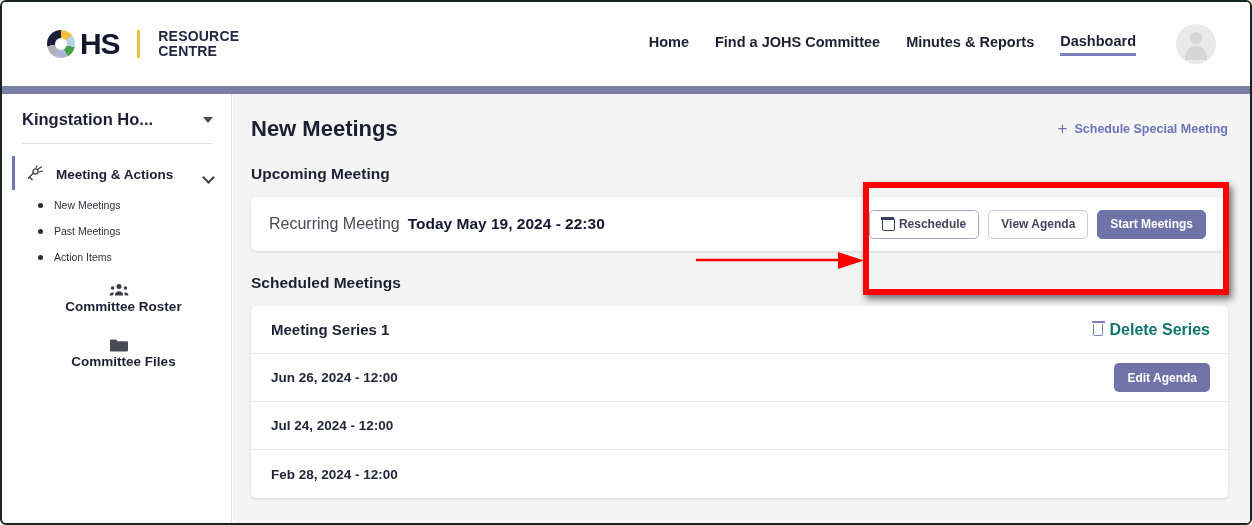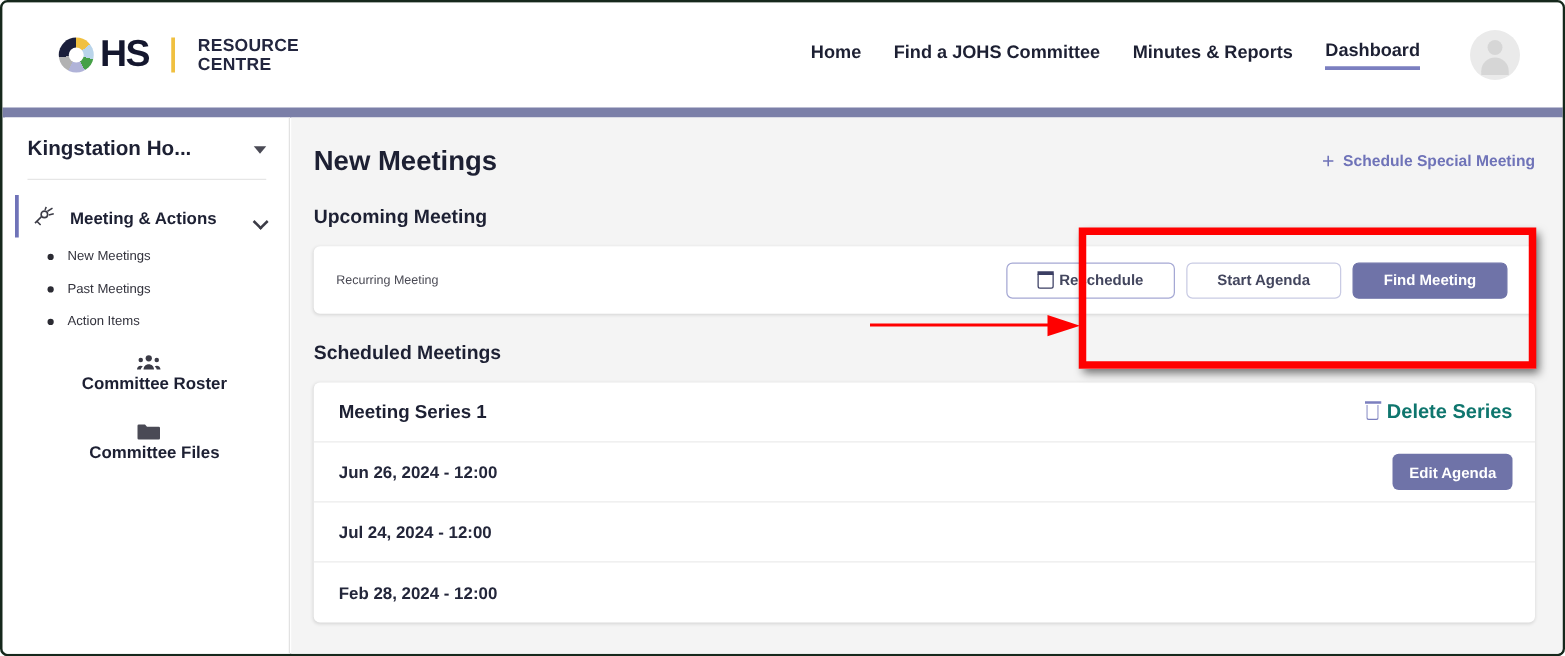--- a/index.html
+++ b/index.html
@@ -181,34 +181,34 @@
   .card {
     background: #ffffff; border-radius: 5px;
     box-shadow: 0 1px 3px rgba(0,0,0,.13);
     margin-top: 14px;
   }
   .upcoming-row {
     display: flex; align-items: center;
     height: 54px; padding: 0 22px 0 18px;
   }
   .recurring {
-    font-size: 10px; color: #4b4b55;
+    font-size: 16px; color: #4b4b55;
   }
   .meeting-when {
     font-size: 15.5px; font-weight: bold; color: #14172e;
     margin-left: 8px;
   }
   .btn-row {
     margin-left: auto; display: flex; align-items: center; gap: 9px;
   }
   .btn {
     font-size: 12px; font-weight: bold;
     border-radius: 5px; cursor: pointer;
     height: 29px; display: flex; align-items: center;
-    justify-content: center; padding: 0 24px;
+    justify-content: center; padding: 0 12px;
     white-space: nowrap;
   }
   .btn-outline {
     border: 1px solid #a5a8d4; background: #fff; color: #43465e;
     gap: 4px;
   }
   .btn-outline-soft {
     border: 1px solid #c9cbe4; background: #fff; color: #43465e;
   }
   .btn-solid {
@@ -359,27 +359,28 @@
         <span class="plus">+</span>
         <span>Schedule Special Meeting</span>
       </div>
     </div>
 
     <div class="section-label">Upcoming Meeting</div>
 
     <div class="card">
       <div class="upcoming-row">
         <span class="recurring">Recurring Meeting</span>
+        <span class="meeting-when">Today May 19, 2024 - 22:30</span>
         <div class="btn-row">
           <div class="btn btn-outline">
             <span class="cal-ico"></span>
             <span>Reschedule</span>
           </div>
-          <div class="btn btn-outline-soft">Start Agenda</div>
-          <div class="btn btn-solid">Find Meeting</div>
+          <div class="btn btn-outline-soft">View Agenda</div>
+          <div class="btn btn-solid">Start Meetings</div>
         </div>
       </div>
     </div>
 
     <div class="section-label">Scheduled Meetings</div>
 
     <div class="card">
       <div class="series-head">
         <span class="series-title">Meeting Series 1</span>
         <span class="del-link">

